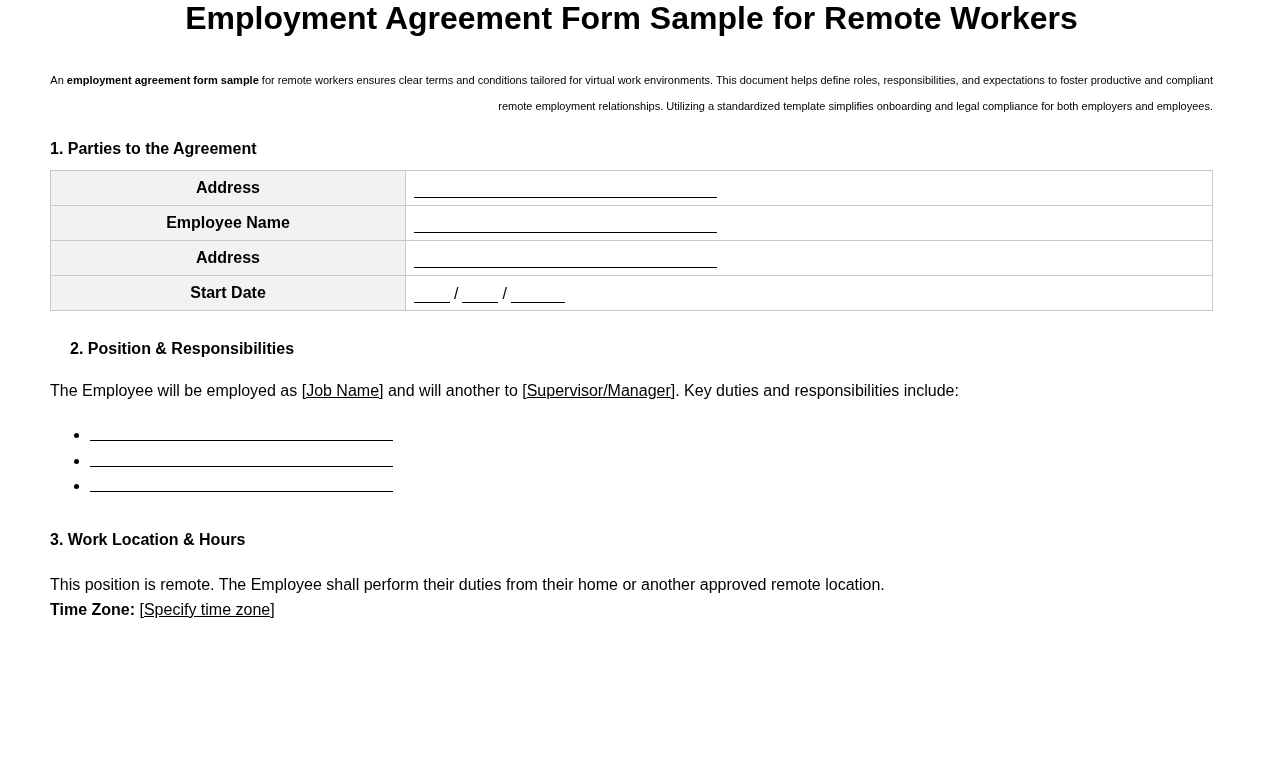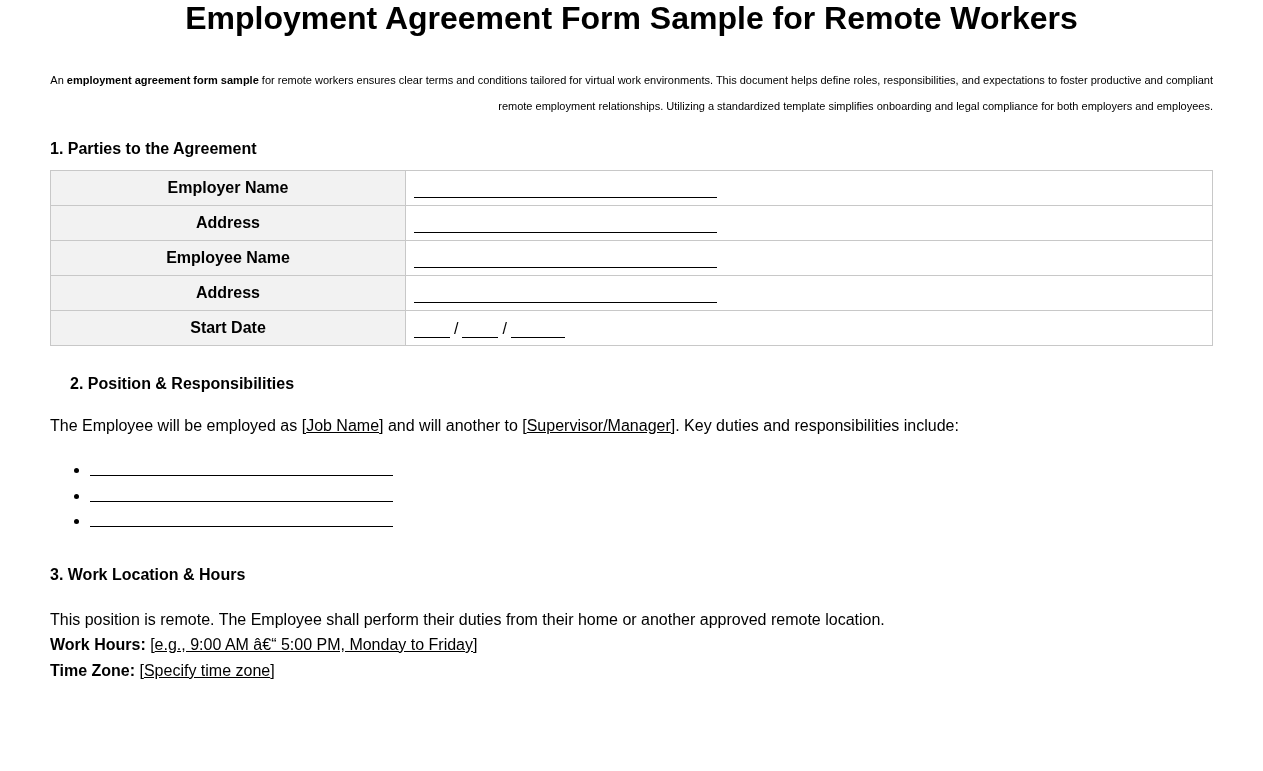--- a/index.html
+++ b/index.html
@@ -100,24 +100,20 @@
 <div class="page">
   <h1>Employment Agreement Form Sample for Remote Workers</h1>
 
   <p class="intro"><span>An </span><b>employment agreement form sample</b><span> for remote workers ensures clear terms and conditions tailored for virtual work environments. This document helps define roles, responsibilities, and expectations to foster productive and compliant remote employment relationships. Utilizing a standardized template simplifies onboarding and legal compliance for both employers and employees.</span></p>
 
   <h2 class="h-parties">1. Parties to the Agreement</h2>
 
   <table class="parties">
     <tbody>
       <tr>
-        <td class="label">Employer Name</td>
-        <td class="value"><span class="blank line-long"></span></td>
-      </tr>
-      <tr>
         <td class="label">Address</td>
         <td class="value"><span class="blank line-long"></span></td>
       </tr>
       <tr>
         <td class="label">Employee Name</td>
         <td class="value"><span class="blank line-long"></span></td>
       </tr>
       <tr>
         <td class="label">Address</td>
         <td class="value"><span class="blank line-long"></span></td>
@@ -143,15 +139,14 @@
 
   <ul class="duties">
     <li><span class="blank"></span></li>
     <li><span class="blank"></span></li>
     <li><span class="blank"></span></li>
   </ul>
 
   <h2 class="h-location">3. Work Location &amp; Hours</h2>
 
   <p class="loc-text">This position is remote. The Employee shall perform their duties from their home or another approved remote location.</p>
-  <p class="loc-line"><b>Work Hours:</b><span> [</span><span class="u">e.g., 9:00 AM â€“ 5:00 PM, Monday to Friday</span><span>]</span></p>
   <p class="loc-line"><b>Time Zone:</b><span> [</span><span class="u">Specify time zone</span><span>]</span></p>
 </div>
 
 </body></html>

